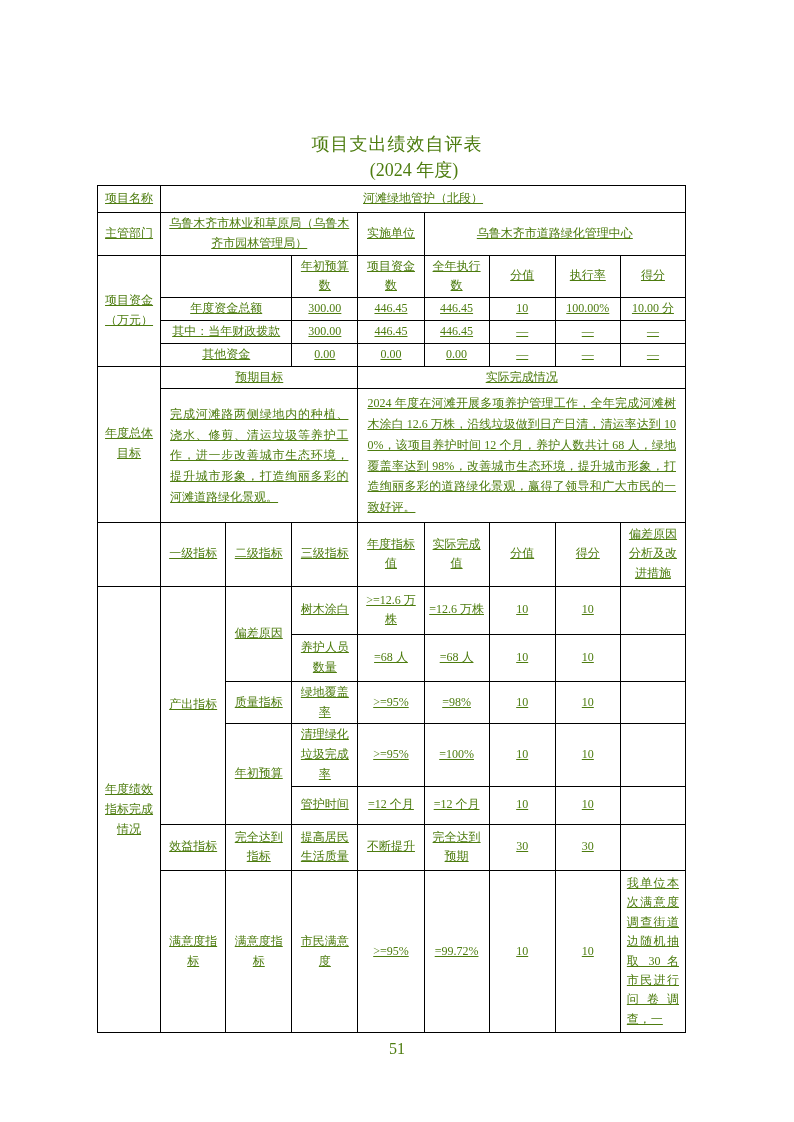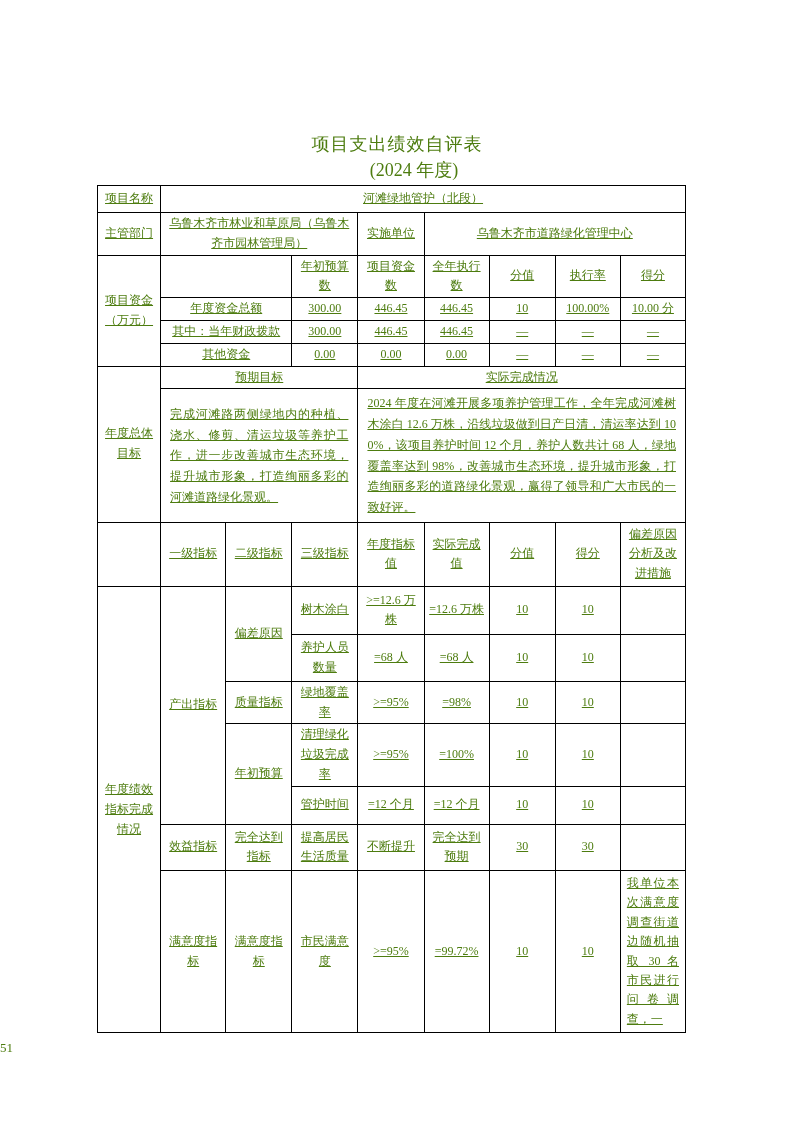--- a/index.html
+++ b/index.html
@@ -43,21 +43,21 @@
     padding:4px 9px;
     line-height:1.73;
   }
   .doc-table td.dev{
     text-align:justify;
     padding:3px 6px;
     line-height:1.62;
   }
   .page-number{
     position:absolute;top:1040px;left:0;width:100%;
-    font-size:13px;
+    text-align:center;font-size:16px;
   }
 </style>
 </head>
 <body>
 
 <div class="page">
   <div class="doc-title">项目支出绩效自评表</div>
   <div class="doc-subtitle">(2024 年度)</div>
 
   <table class="doc-table">

